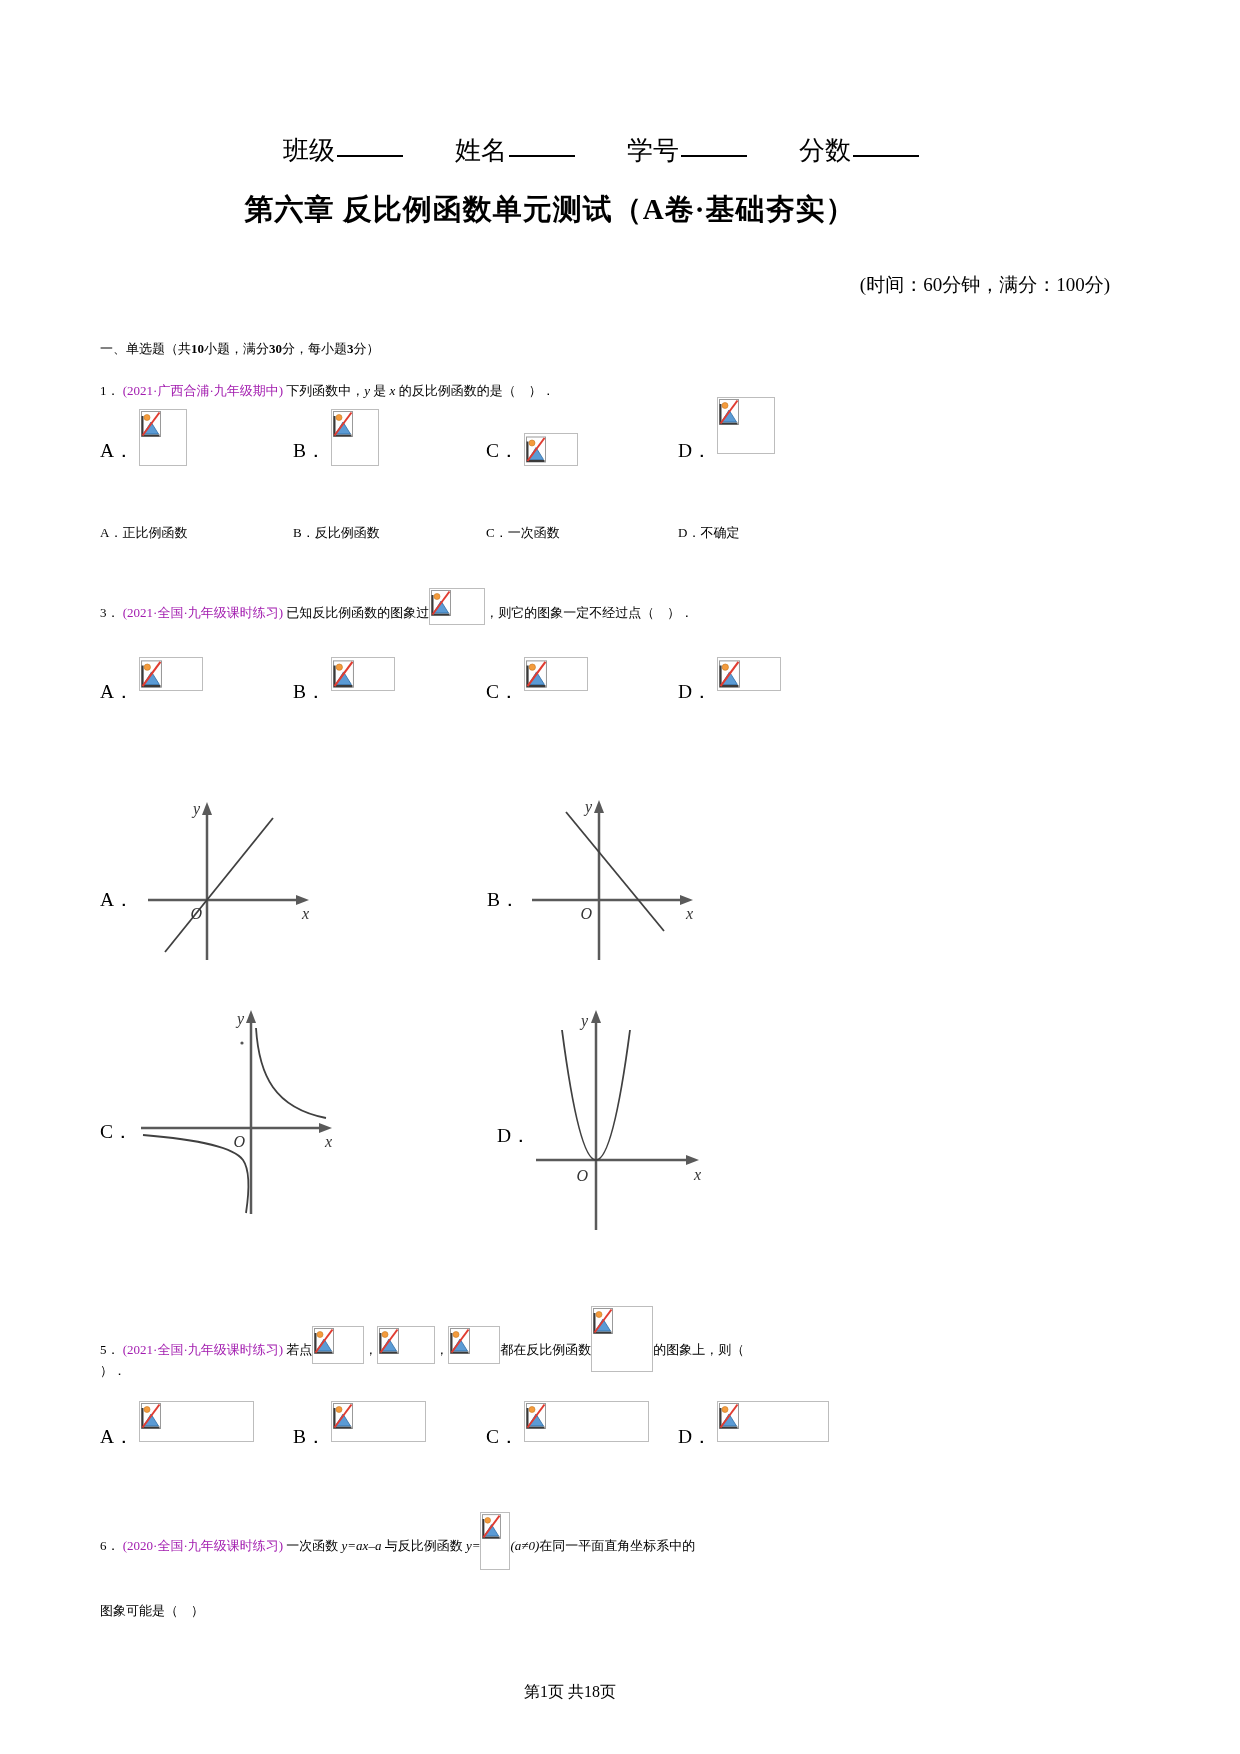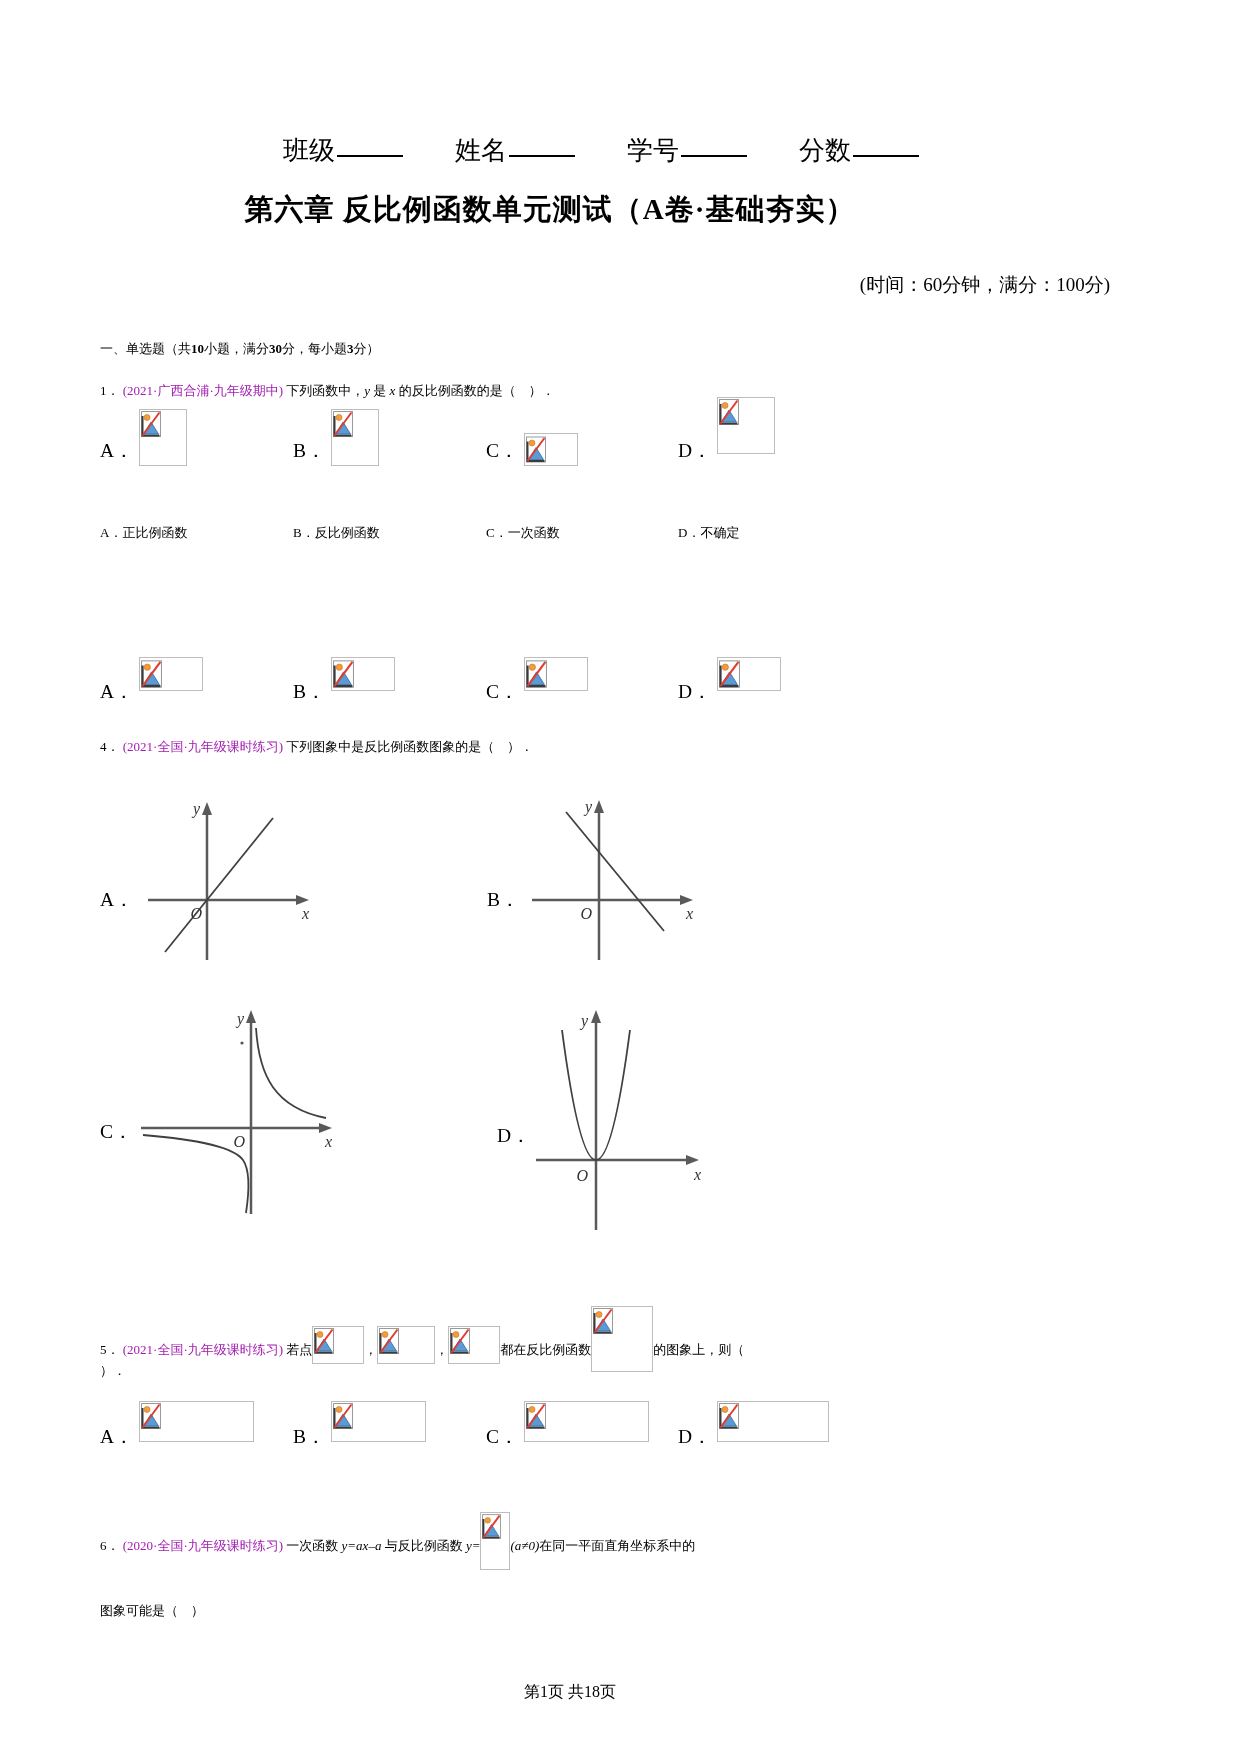--- a/index.html
+++ b/index.html
@@ -141,20 +141,27 @@
     <span class="opt c3 line">
         <span>C．</span>
         <span>一次函数</span>
       </span>
     <span class="opt c4 line">
         <span>D．</span>
         <span>不确定</span>
       </span>
   </div>
 
+  <div class="abs line" style="left:100px;top:588px">
+    <span>3．</span>
+    <span class="src">(2021·全国·九年级课时练习)</span>
+    <span>已知反比例函数的图象过</span><span class="ph ph-inl3"><svg class="bi">
+          <use href="#bimg"></use>
+        </svg></span><span>，则它的图象一定不经过点（　）．</span>
+  </div>
   <div class="opts" style="top:632px;height:73px">
     <span class="opt c1">
         <span class="ltr">A．</span>
         <span class="ph ph-q3o">
           <svg class="bi">
             <use href="#bimg"></use>
           </svg>
         </span>
       </span>
     <span class="opt c2">
@@ -176,25 +183,20 @@
     <span class="opt c4">
         <span class="ltr">D．</span>
         <span class="ph ph-q3o">
           <svg class="bi">
             <use href="#bimg"></use>
           </svg>
         </span>
       </span>
   </div>
 
-  <div class="abs line" style="left:100px;top:738px">
-    <span>4．</span>
-    <span class="src">(2021·全国·九年级课时练习)</span>
-    <span>下列图象中是反比例函数图象的是（　）．</span>
-  </div>
 
   <span class="glabel" style="left:100px;top:886px">A．</span>
   <svg class="abs" style="left:140px;top:800px" width="175" height="168" viewBox="0 0 175 168">
     <line x1="67" y1="12" x2="67" y2="160" stroke="#5a5a5a" stroke-width="2.5"></line>
     <polygon points="62,15 67,2 72,15" fill="#5a5a5a"></polygon>
     <line x1="8" y1="100" x2="158" y2="100" stroke="#5a5a5a" stroke-width="2.5"></line>
     <polygon points="156,95 169,100 156,105" fill="#5a5a5a"></polygon>
     <line x1="25" y1="152" x2="133" y2="18" stroke="#404040" stroke-width="1.8"></line>
     <text x="60" y="14" text-anchor="end">y</text>
     <text x="162" y="119">x</text>

